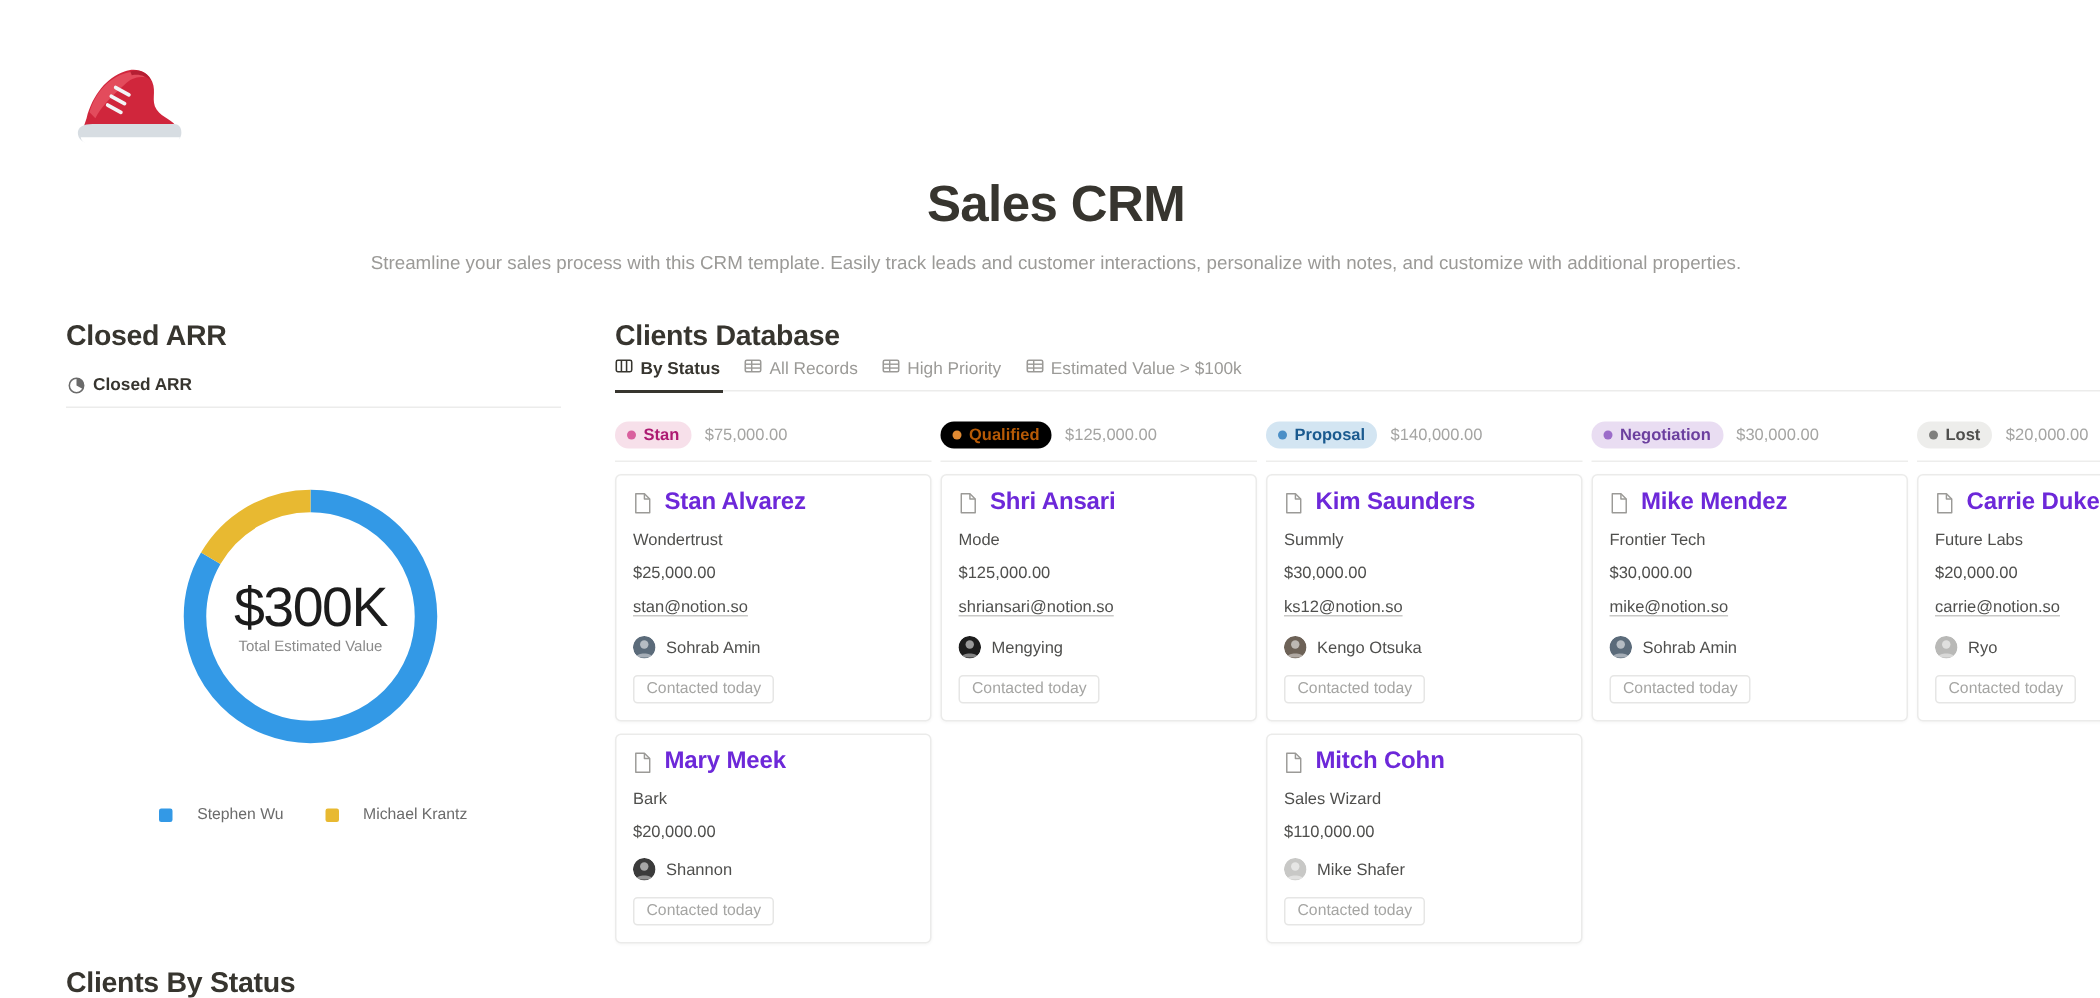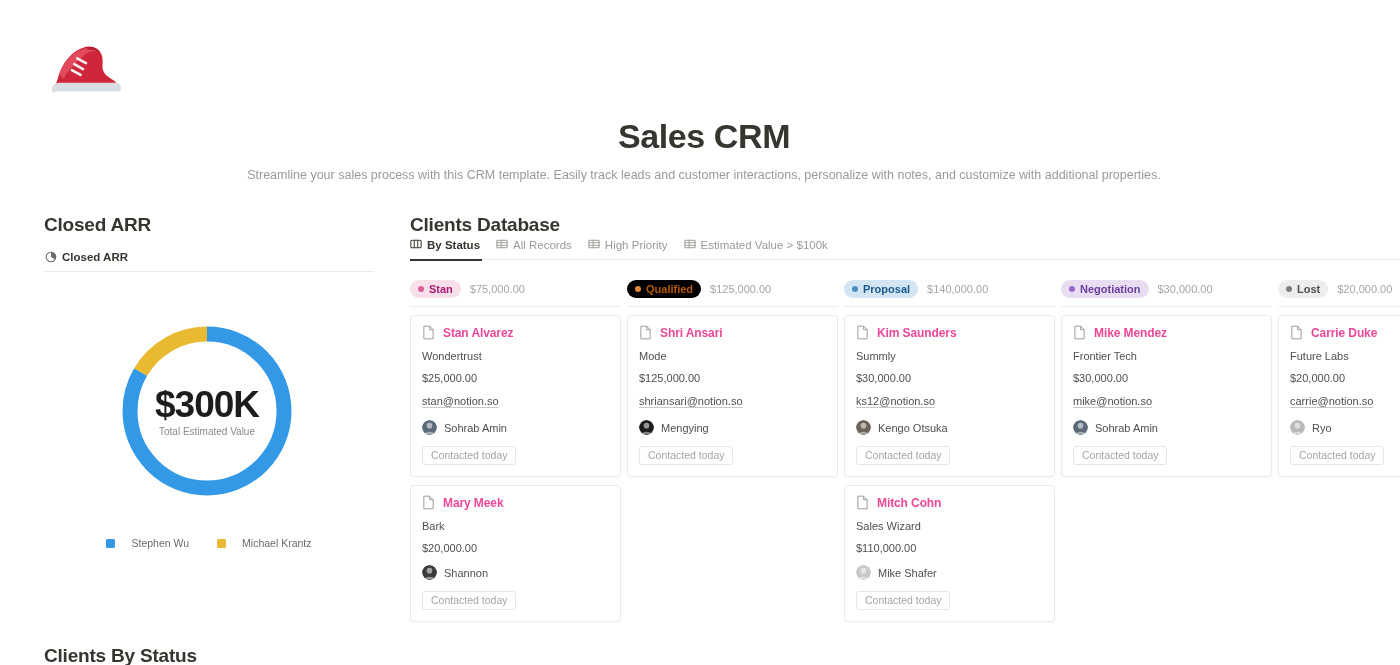--- a/index.html
+++ b/index.html
@@ -48,21 +48,21 @@
          color: #9b9a97; cursor: pointer; white-space: nowrap; }
   .tab.active { color: #37352f; font-weight: bold; }
   .tab-underline { position: absolute; left: 0; bottom: -1px; width: 68px;
                    height: 2px; background: #37352f; }
 
   
   .chart-area { position: relative; height: 300px; margin-top: 22px; }
   .donut-wrap { position: absolute; left: 18px; top: 4px; width: 290px; height: 225px;
                 display: flex; align-items: center; justify-content: center; }
   .donut-center { position: absolute; text-align: center; width: 200px; }
-  .donut-value { font-size: 37px; font-weight: 700; color: #1c1c1c; line-height: 40px;
+  .donut-value { font-size: 37px; font-weight: 400; color: #1c1c1c; line-height: 40px;
                  letter-spacing: -1px; }
   .donut-label { font-size: 10px; color: #8a8a8a; margin-top: 1px; }
   .chart-legend { position: absolute; left: 0; top: 243px; width: 330px;
                   display: flex; justify-content: center; gap: 28px; }
   .legend-item { display: flex; align-items: center; gap: 16px; font-size: 10.5px;
                  color: #6b6b6b; }
   .legend-swatch { width: 9px; height: 9px; border-radius: 1.5px; }
 
   .bottom-title { position: absolute; left: 44px; top: 645px; font-size: 19px;
                   font-weight: 600; color: #37352f; letter-spacing: -0.2px; }
@@ -81,21 +81,21 @@
   .col-rule { height: 1px; background: #ededec; margin-top: 6px; }
   .col-cards { margin-top: 8px; display: flex; flex-direction: column; gap: 8px; }
 
   .card {
     background: #ffffff; border: 1px solid #ebebea; border-radius: 4px;
     padding: 9px 11px 11px 11px;
     box-shadow: 0 1px 2px rgba(15,15,15,0.035);
   }
   .card-title-row { display: flex; align-items: center; gap: 8px; margin-bottom: 2px; }
   .doc-icon { width: 13px; height: 15px; flex: 0 0 13px; }
-  .card-title { font-size: 12px; font-weight: bold; color: #ec4899; letter-spacing: -0.1px; }
+  .card-title { font-size: 16px; font-weight: bold; color: #6d28d9; letter-spacing: -0.1px; }
   .card-line { font-size: 11px; color: #4f4f4d; margin-top: 10px; }
   .card-email { font-size: 11px; color: #4f4f4d; margin-top: 11px;
                 text-decoration: underline; text-underline-offset: 2px;
                 text-decoration-color: #c9c9c7; cursor: pointer; display: inline-block; }
   .card-person { display: flex; align-items: center; gap: 7px; margin-top: 11px; }
   .avatar { width: 15px; height: 15px; border-radius: 50%; flex: 0 0 15px;
             overflow: hidden; display: block; }
   .person-name { font-size: 11px; color: #4f4f4d; }
   .tag-pill {
     display: inline-block; margin-top: 11px; padding: 2px 8px 3px 8px;

